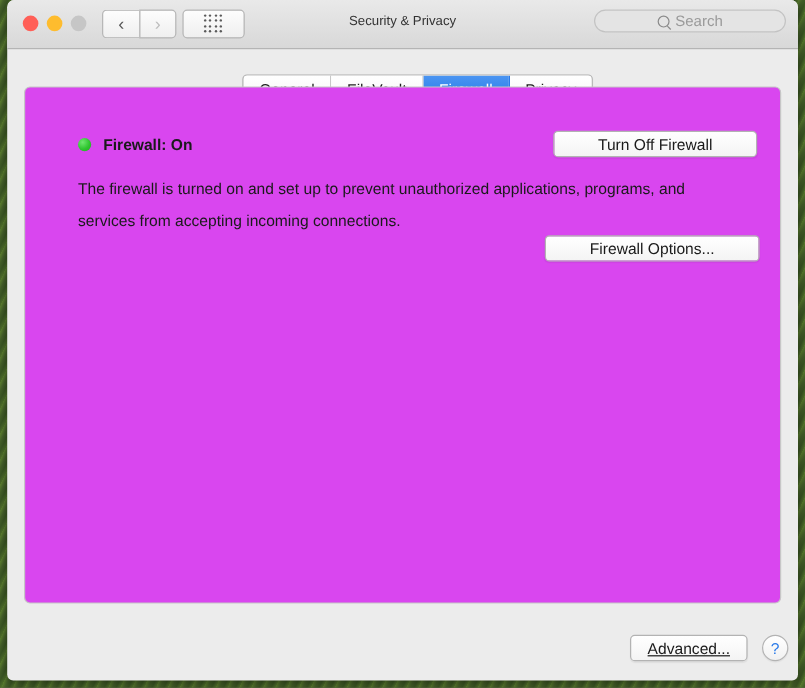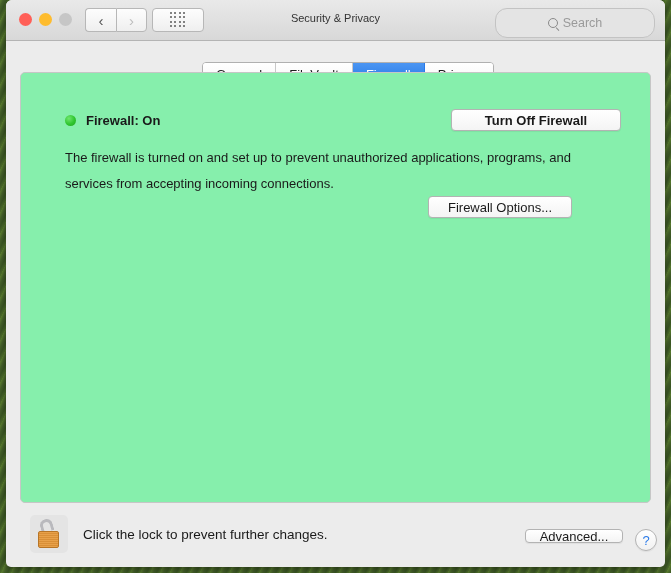--- a/index.html
+++ b/index.html
@@ -117,21 +117,21 @@
     text-align: center;
     font-size: 11px;
     color: #333;
   }
 
   #search-field {
     position: absolute;
     right: 10px;
     top: 8px;
     width: 160px;
-    height: 30px;
+    height: 19px;
     background: #e4e4e4;
     border: 1px solid #c3c3c3;
     border-radius: 12px;
     box-sizing: border-box;
     display: flex;
     align-items: center;
     justify-content: center;
   }
   #search-inner {
     display: flex;
@@ -194,21 +194,21 @@
     border-right-color: #2a7ae8;
   }
 
   
   #panel {
     position: absolute;
     left: 14px;
     top: 72px;
     width: 631px;
     height: 431px;
-    background: #86efac;
+    background: #d946ef;
     border: 1px solid #c6c6c6;
     border-radius: 5px;
     box-sizing: border-box;
   }
 
   #status-row {
     position: absolute;
     left: 44px;
     top: 40px;
     display: flex;
@@ -245,31 +245,30 @@
     display: flex;
     align-items: center;
     justify-content: center;
     font-size: 13px;
     color: #1a1a1a;
     box-shadow: 0 1px 1px rgba(0,0,0,.06);
   }
 
   #turn-off-btn {
     position: absolute;
-    left: 430px;
+    left: 440px;
     top: 36px;
     width: 170px;
     height: 22px;
-    font-weight: bold;
   }
   #options-btn {
     position: absolute;
-    left: 407px;
+    left: 433px;
     top: 123px;
-    width: 144px;
+    width: 179px;
     height: 22px;
   }
 
   
   #lock-area {
     position: absolute;
     left: 24px;
     top: 515px;
     display: flex;
     align-items: center;
@@ -313,21 +312,22 @@
   #lock-label {
     font-size: 13.5px;
     color: #1a1a1a;
   }
 
   #advanced-btn {
     position: absolute;
     left: 519px;
     top: 529px;
     width: 98px;
-    height: 14px;
+    height: 22px;
+    text-decoration: underline;
   }
 
   #help-btn {
     position: absolute;
     left: 629px;
     top: 529px;
     width: 22px;
     height: 22px;
     border-radius: 50%;
     background: linear-gradient(to bottom, #ffffff, #f1f1f1);
@@ -406,25 +406,18 @@
       <span id="status-text">Firewall: On</span>
     </div>
 
     <div id="description">The firewall is turned on and set up to prevent unauthorized applications, programs, and services from accepting incoming connections.</div>
 
     <div id="turn-off-btn" class="push-btn">Turn Off Firewall</div>
 
     <div id="options-btn" class="push-btn">Firewall Options...</div>
   </div>
 
-  <div id="lock-area">
-    <div id="lock-icon">
-      <div id="lock-shackle"></div>
-      <div id="lock-body"></div>
-    </div>
-    <div id="lock-label">Click the lock to prevent further changes.</div>
-  </div>
 
   <div id="advanced-btn" class="push-btn">Advanced...</div>
 
   <div id="help-btn">?</div>
 
 </div>
 
 </body></html>

